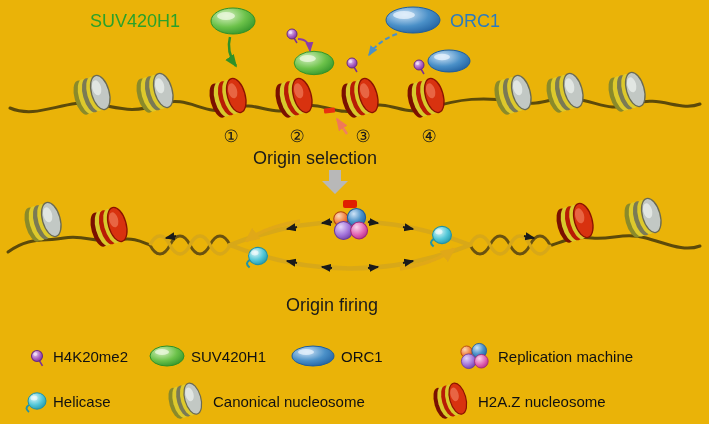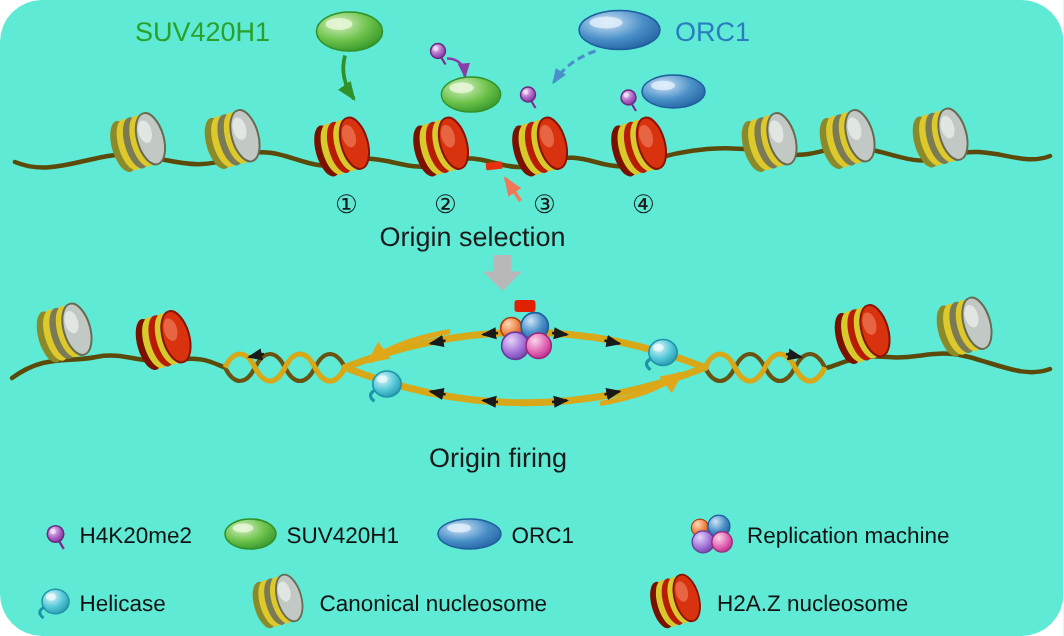--- a/index.html
+++ b/index.html
@@ -1,17 +1,17 @@
 <!DOCTYPE html>
 <html><head>
 <meta charset="utf-8">
 <style>
   html,body{margin:0;padding:0;background:#ffffff;}
-  .figure{width:709px;height:424px;position:relative;background:#5eead4;
-          font-family:"Liberation Sans",sans-serif;overflow:hidden;border-radius:28px;}
+  .figure{width:709px;height:424px;position:relative;background:#eab308;
+          font-family:"Liberation Sans",sans-serif;overflow:hidden;}
   svg{display:block;}
   text{font-family:"Liberation Sans",sans-serif;}
 </style>
 </head>
 <body>
 
 <div class="figure">
 <svg width="709" height="424" viewBox="0 0 709 424">
   <defs>
     <radialGradient id="gGreen" cx="35%" cy="30%" r="80%">

